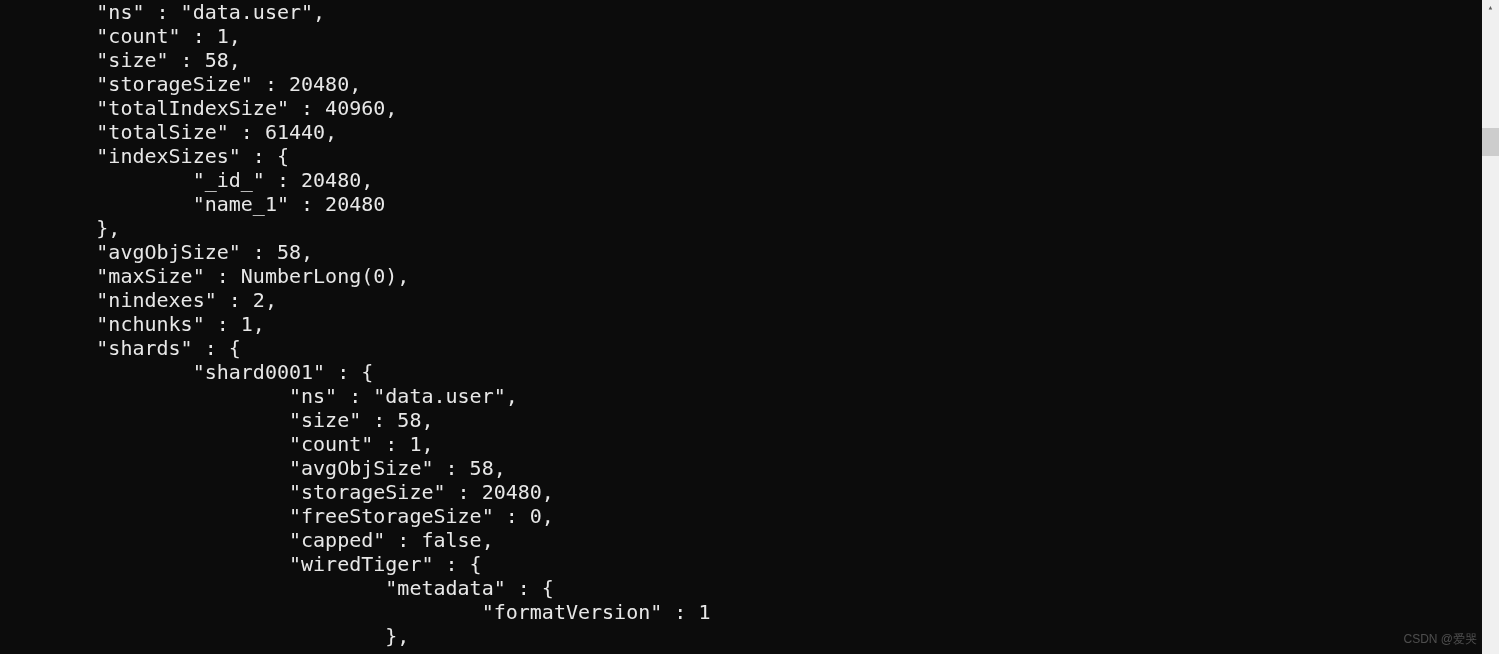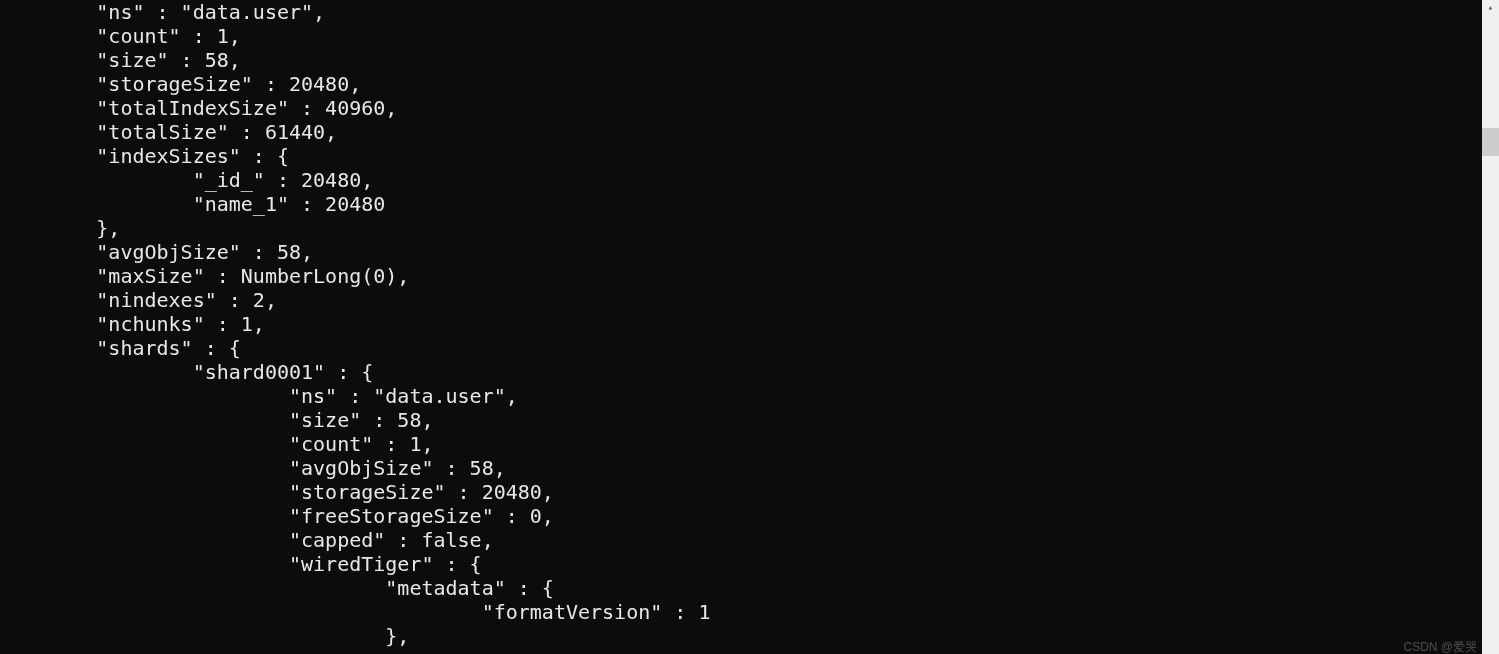--- a/index.html
+++ b/index.html
@@ -49,21 +49,21 @@
       right: 0;
       top: 128px;
       width: 17px;
       height: 28px;
       background: #cdcdcd;
       cursor: pointer;
     }
     .watermark {
       position: absolute;
       right: 22px;
-      bottom: 0;
+      bottom: 8px;
       font-size: 12px;
       color: rgba(200,200,200,0.35);
       font-family: "Microsoft YaHei", sans-serif;
     }
   </style>
 </head>
 <body>
 
 <div class="terminal-content"><pre id="terminal-pre">        "ns" : "data.user",
         "count" : 1,

